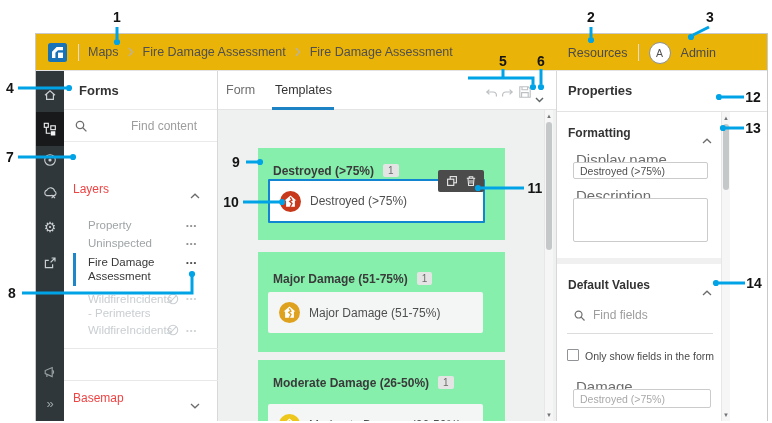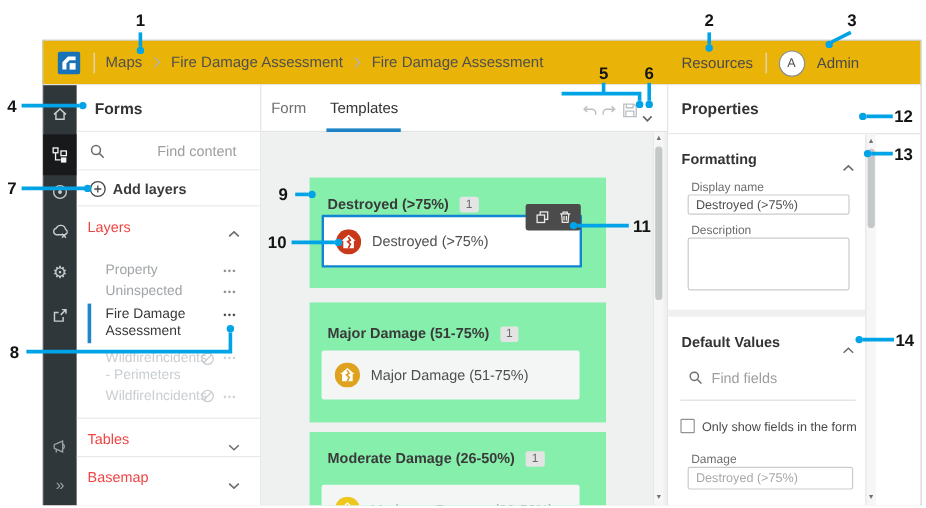--- a/index.html
+++ b/index.html
@@ -70,21 +70,21 @@
   
   .sbar { position:absolute; background:#f6f6f6; border-left:1px solid #e7e7e7; }
   .sthumb { position:absolute; left:1px; width:6px; background:#c5c8c9; border-radius:3px; cursor:pointer; }
   .sarrow { position:absolute; left:0; width:8px; height:10px; font-size:6px; color:#6f7376;
             display:flex; align-items:center; justify-content:center; cursor:pointer; }
 
   
   .props { position:absolute; left:521px; top:37px; width:210px; height:350px; background:#fff; }
   .props-scroll { position:absolute; left:0; top:41px; width:173px; height:309px; background:#fff; }
   .sec-hdr { font-size:12px; font-weight:bold; color:#333; }
-  .fld-label { font-size:10px; color:#6e6e6e; }
+  .fld-label { font-size:15px; color:#6e6e6e; }
   .txt-input { position:absolute; border:1px solid #cbcbcb; border-radius:2px; background:#fff;
                font-family:"Liberation Sans",sans-serif; font-size:10.5px; color:#4f4f4f; padding:0 6px; outline:none; }
   .txt-input.gray { color:#a9a9a9; }
   .ghost-input { border:none; outline:none; background:transparent; font-family:"Liberation Sans",sans-serif;
                  font-size:12px; color:#4a4a4a; }
   .ghost-input::placeholder { color:#9d9d9d; }
   .checkbox { position:absolute; width:12px; height:12px; border:1px solid #909497; border-radius:1px;
               background:#fff; cursor:pointer; }
   .gray-band { position:absolute; left:0; width:173px; height:6px; background:#f0f0f0; }
 
@@ -178,29 +178,20 @@
       <div class="abs row-line" style="left:0;top:39px;width:153px;height:32px;">
         <span class="abs" style="left:10px;top:9px;">
           <svg width="14" height="14" viewBox="0 0 14 14">
               <circle cx="6" cy="6" r="3.7" stroke="#6e6e6e" stroke-width="1.3" fill="none"></circle>
               <path d="M8.8 8.8 L12.4 12.4" stroke="#6e6e6e" stroke-width="1.3"></path>
             </svg>
         </span>
         <input class="ghost-input abs" style="left: 30px; top: 7px; width: 115px; height: 18px; margin-left: 37px;" placeholder="Find content">
       </div>
 
-      <div class="abs row-line" style="left:0;top:71px;width:153px;height:30px;cursor:pointer;">
-        <span class="abs" style="left:10px;top:8px;">
-          <svg width="15" height="15" viewBox="0 0 15 15">
-              <circle cx="7.5" cy="7.5" r="6.1" stroke="#474747" stroke-width="1.1" fill="none"></circle>
-              <path d="M7.5 4.6 V10.4 M4.6 7.5 H10.4" stroke="#474747" stroke-width="1.1"></path>
-            </svg>
-        </span>
-        <span class="abs" style="left:30px;top:9px;font-size:12px;color:#3c3c3c;font-weight:bold;">Add layers</span>
-      </div>
 
       <div class="abs" style="left:0;top:103px;width:153px;height:28px;cursor:pointer;">
         <span class="sec-label abs" style="left:9px;top:8px;">Layers</span>
         <span class="abs" style="left:126px;top:11px;">
           <svg width="10" height="6" viewBox="0 0 10 6">
               <path d="M1 5 L5 1.2 L9 5" stroke="#6c6c6c" stroke-width="1.3" fill="none"></path>
             </svg>
         </span>
       </div>
 
@@ -232,28 +223,20 @@
         <span class="abs" style="left:103px;top:4px;">
           <svg width="12" height="12" viewBox="0 0 12 12">
               <circle cx="6" cy="6" r="4.7" stroke="#c9ced2" stroke-width="1.1" fill="none"></circle>
               <path d="M2.9 9.1 L9.1 2.9" stroke="#c9ced2" stroke-width="1.1"></path>
             </svg>
         </span>
         <span class="dots light abs" style="left:122px;top:6px;">•••</span>
       </div>
 
       <div class="divider" style="top:277px;"></div>
-      <div class="abs" style="left:0;top:284px;width:153px;height:22px;cursor:pointer;">
-        <span class="sec-label abs" style="left:9px;top:4px;">Tables</span>
-        <span class="abs" style="left:126px;top:8px;">
-          <svg width="10" height="6" viewBox="0 0 10 6">
-              <path d="M1 1 L5 4.8 L9 1" stroke="#6c6c6c" stroke-width="1.3" fill="none"></path>
-            </svg>
-        </span>
-      </div>
       <div class="divider" style="top:309px;"></div>
       <div class="abs" style="left:0;top:316px;width:153px;height:22px;cursor:pointer;">
         <span class="sec-label abs" style="left:9px;top:4px;">Basemap</span>
         <span class="abs" style="left:126px;top:8px;">
           <svg width="10" height="6" viewBox="0 0 10 6">
               <path d="M1 1 L5 4.8 L9 1" stroke="#6c6c6c" stroke-width="1.3" fill="none"></path>
             </svg>
         </span>
       </div>
     </aside>

